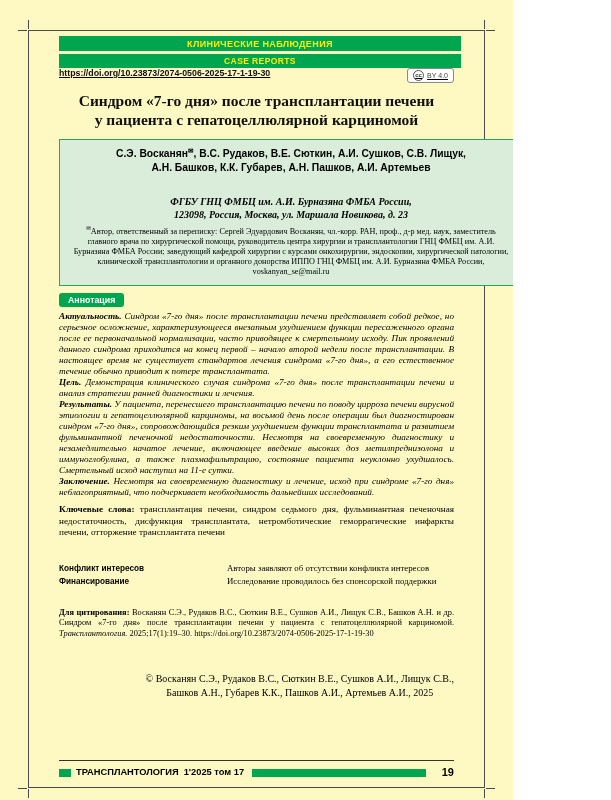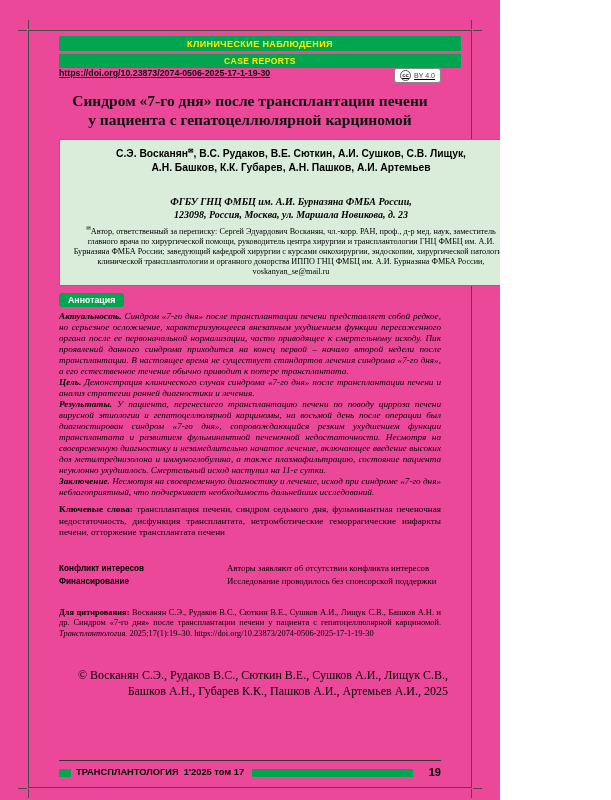--- a/index.html
+++ b/index.html
@@ -1,17 +1,17 @@
 <!DOCTYPE html>
 <html><head>
 <meta charset="utf-8">
 <style>
   html,body{margin:0;padding:0;}
   body{width:611px;height:800px;background:#ffffff;font-family:"Liberation Serif",serif;color:#000;}
-  .sheet{position:relative;width:500px;height:800px;background:#ec4899;overflow:hidden;}
+  .sheet{position:relative;width:500px;height:800px;background:#fef9c3;overflow:hidden;padding-left:13px;}
   .crop{position:absolute;background:#4a4a4a;}
   .frame{position:absolute;top:30px;left:28px;right:28px;bottom:12px;border:1px solid #4a4a4a;padding:5px 30px 0 30px;box-sizing:border-box;}
   .band{width:402px;margin:0 auto;background:#00A550;color:#ffef00;font-family:"Liberation Sans",sans-serif;font-weight:bold;text-align:center;letter-spacing:.4px;}
   .band1{font-size:9px;padding:3px 0 2px;}
   .band2{font-size:8.5px;padding:2px 0;margin-top:3px;}
   .doi-row{display:flex;justify-content:space-between;align-items:flex-start;text-decoration:underline;}
   .doi{font-family:"Liberation Sans",sans-serif;font-weight:bold;font-size:8.8px;color:#111;text-decoration:none;}
   .cc-badge{display:inline-flex;align-items:center;gap:3px;border:1px solid #888;border-radius:3px;padding:1px 5px;font-family:"Liberation Sans",sans-serif;font-size:7px;color:#444;background:#fdfdfd;}
   .cc-circle{display:inline-block;width:9px;height:9px;border:1px solid #555;border-radius:50%;font-size:6px;line-height:9px;text-align:center;color:#333;font-weight:bold;}
   .title{margin:9px 0 0;text-align:center;font-size:15.5px;line-height:1.22;font-weight:bold;color:#101010;}
@@ -25,21 +25,21 @@
   .abs-badge{display:inline-block;background:#00A550;color:#fff;font-family:"Liberation Sans",sans-serif;font-weight:bold;font-size:8.8px;padding:2px 9px;border-radius:3px;margin-top:7px;}
   .abstract{margin-top:4px;}
   .abstract p{margin:0;font-style:italic;font-size:9.2px;line-height:1.2;text-align:justify;}
   .keywords{margin:6px 0 0;font-size:9.2px;line-height:1.25;text-align:justify;}
   .decl{margin-top:24px;}
   .decl-row{display:flex;margin-top:3px;align-items:baseline;}
   .decl-label{flex:0 0 168px;font-family:"Liberation Sans",sans-serif;font-weight:bold;font-size:8.2px;}
   .decl-text{font-size:8.8px;}
   .citation{margin:22px 0 0;font-size:8.4px;line-height:1.25;text-align:justify;}
   .citation i{font-style:italic;}
-  .copyright{position:absolute;right:23px;bottom:88px;text-align:right;font-size:12px;line-height:1.35;}
+  .copyright{position:absolute;right:30px;bottom:88px;text-align:center;font-size:10px;line-height:1.35;}
   .footer{position:absolute;left:30px;right:30px;bottom:9px;border-top:1px solid #333;padding-top:5px;display:flex;align-items:center;font-family:"Liberation Sans",sans-serif;}
   .f-left{display:flex;align-items:flex-end;flex:1 1 auto;}
   .f-sq{width:12px;height:8px;background:#00A550;margin-right:5px;}
   .f-ru{font-weight:bold;font-size:9.3px;white-space:nowrap;}
   .f-ru .issue{margin-left:5px;}
   .f-bar{flex:1 1 auto;height:8px;background:#00A550;margin:0 16px 0 8px;}
   .f-right{display:flex;flex-direction:column;align-items:flex-end;margin-right:14px;}
   .f-en{font-weight:bold;font-size:9.3px;white-space:nowrap;}
   .f-en-sub{background:#00A550;color:#fff;font-size:6.8px;font-style:italic;padding:1px 6px;margin-top:1px;white-space:nowrap;}
   .f-page{font-weight:bold;font-size:11px;}

